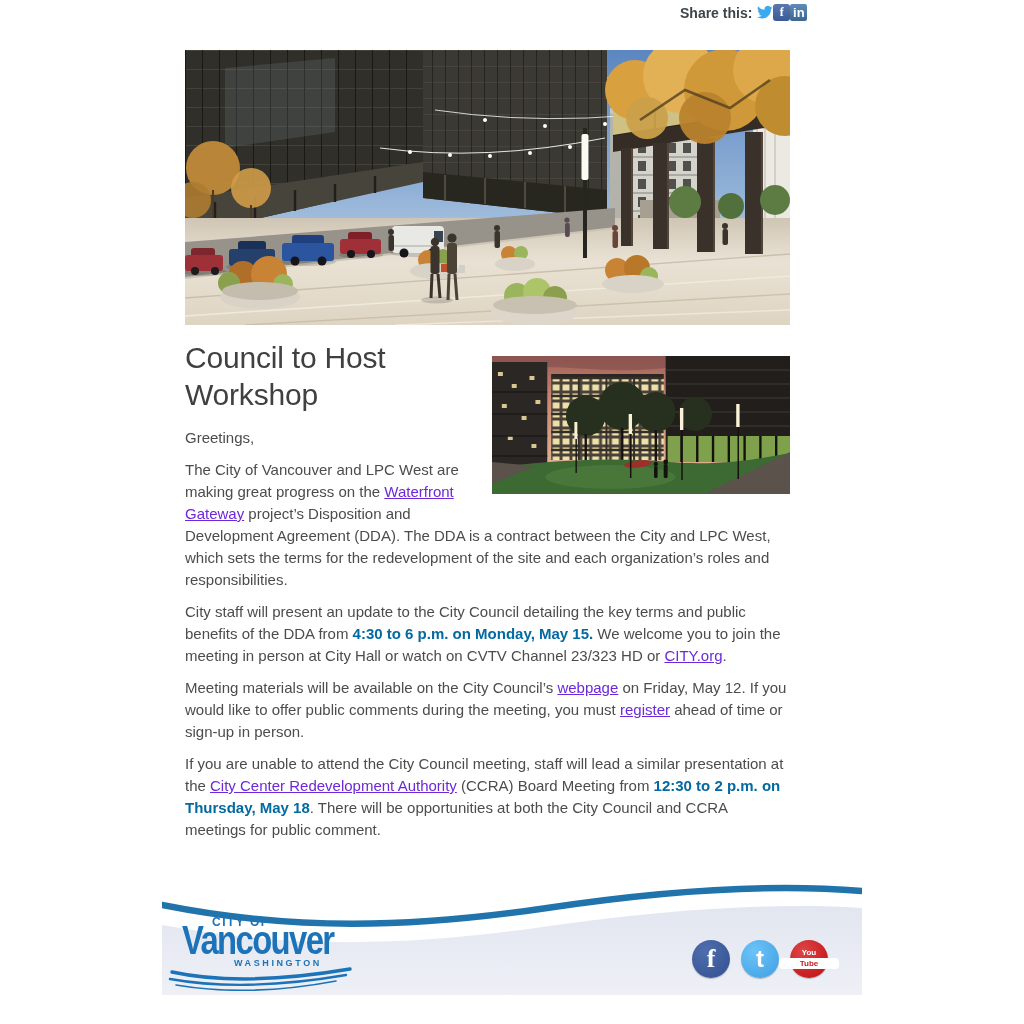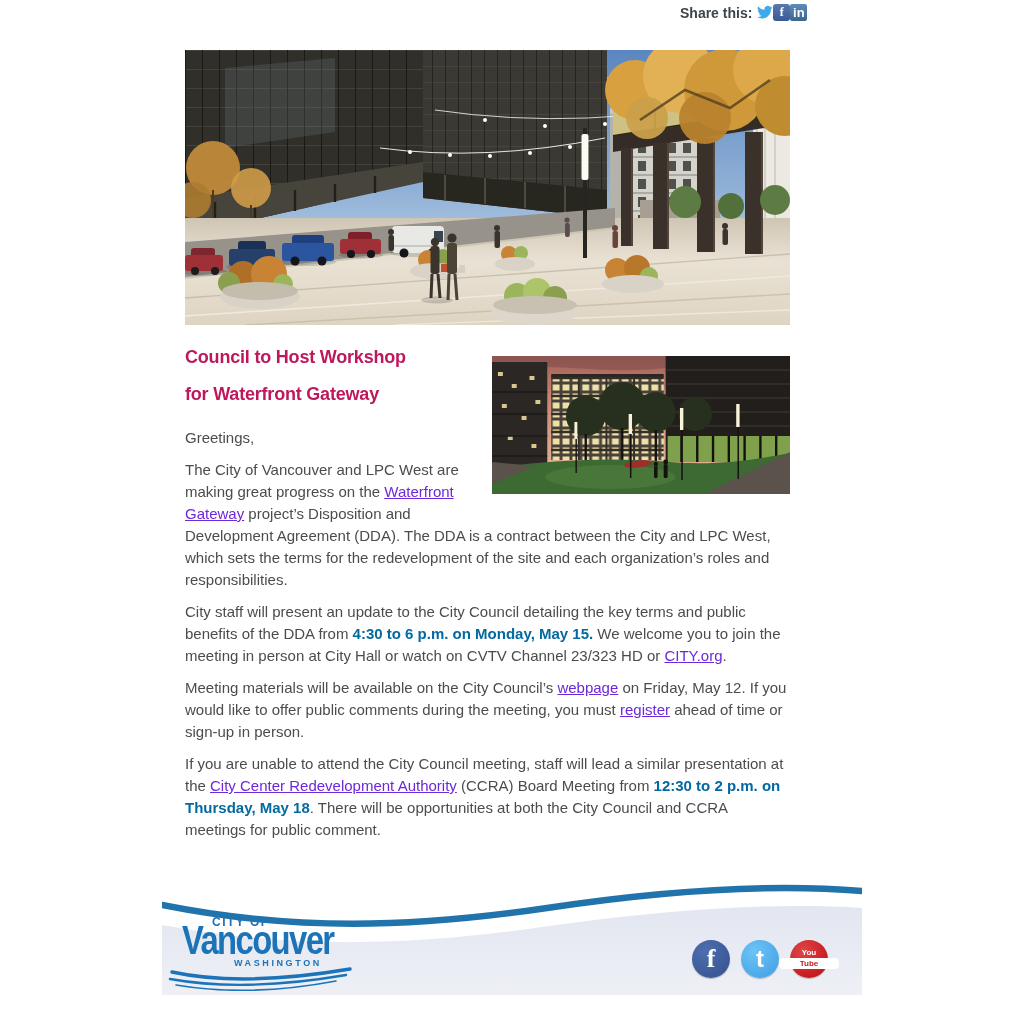--- a/index.html
+++ b/index.html
@@ -12,21 +12,21 @@
   .share-bar { position:absolute; top:4px; left:680px; display:flex; align-items:center; gap:0;text-align:right; }
   .share-label { font-size:14px; font-weight:bold; color:#3d444b; margin-right:4px; }
   .sb-icon { width:17px; height:17px; display:flex; align-items:center; justify-content:center; cursor:pointer; }
   .sb-fb { background:linear-gradient(#5a77ad,#3b5998); border-radius:3px; color:#fff; font-weight:bold; font-size:12px; font-family:"Liberation Serif",serif; }
   .sb-li { background:linear-gradient(#5e8cb8,#39678f); border-radius:2px; color:#fff; font-weight:bold; font-size:13px; }
   
   .content { position:absolute; left:185px; top:50px; width:605px; }
   .hero { width:605px; height:275px; display:block; background:#9db9dc; }
   .article { width:605px; }
   .thumb { float:right; width:298px; height:138px; margin:17px 0 12px 14px; display:block; background:#3a322e; }
-  .title { font-size:18px; line-height:37px; color:#be185d; font-weight:bold; margin-top:14px; letter-spacing:-0.2px; }
+  .title { font-size:30px; line-height:37px; color:#404040; font-weight:normal; margin-top:14px; letter-spacing:-0.2px; }
   .article p { font-size:15px; line-height:22px; margin:0 0 10px 0; color:#4c4c4c; }
   .greeting { margin-top:14px !important; }
   .article a { color:#6d28d9; text-decoration:underline; cursor:pointer; }
   .article b { font-weight:bold; color:#0369a1;text-align:center; }
   
   .footer { position:absolute; left:162px; top:875px; width:700px; height:120px; }
   .footer-wave { position:absolute; left:0; top:0; width:700px; height:120px; }
   .logo { position:absolute; left:20px; top:40px; width:175px; height:72px; color:#1c73b8; }
   .logo-cityof { position:absolute; left:30px; top:0; font-size:12px; font-weight:bold; letter-spacing:1.5px; }
   .logo-name { position:absolute; left:0; top:2px; font-size:41px; font-weight:bold; letter-spacing:-2px; transform:scaleX(.8); transform-origin:left top; white-space:nowrap; }
@@ -323,21 +323,20 @@
         <g fill="#14110e">
           <circle cx="166" cy="108" r="2.2"></circle>
             <rect x="164.2" y="110" width="3.6" height="12" rx="1.5"></rect>
           <circle cx="176" cy="106" r="2.4"></circle>
             <rect x="174" y="108" width="4" height="14" rx="1.5"></rect>
         </g>
       </svg>
 
       <div class="title">
         <div>Council to Host Workshop</div>
-        <div>for Waterfront Gateway</div>
       </div>
 
       <p class="greeting">Greetings,</p>
       <p><span>The City of Vancouver and LPC West are making great progress on the </span><a href="#">Waterfront Gateway</a><span> project’s Disposition and Development Agreement (DDA). The DDA is a contract between the City and LPC West, which sets the terms for the redevelopment of the site and each organization’s roles and responsibilities.</span></p>
       <p><span>City staff will present an update to the City Council detailing the key terms and public benefits of the DDA from </span><b>4:30 to 6 p.m. on Monday, May 15.</b><span> We welcome you to join the meeting in person at City Hall or watch on CVTV Channel 23/323 HD or </span><a href="#">CITY.org</a><span>.</span></p>
       <p><span>Meeting materials will be available on the City Council’s </span><a href="#">webpage</a><span> on Friday, May 12. If you would like to offer public comments during the meeting, you must </span><a href="#">register</a><span> ahead of time or sign-up in person.</span></p>
       <p><span>If you are unable to attend the City Council meeting, staff will lead a similar presentation at the </span><a href="#">City Center Redevelopment Authority</a><span> (CCRA) Board Meeting from </span><b>12:30 to 2 p.m. on Thursday, May 18</b><span>. There will be opportunities at both the City Council and CCRA meetings for public comment.</span></p>
     </div>
   </div>
 

